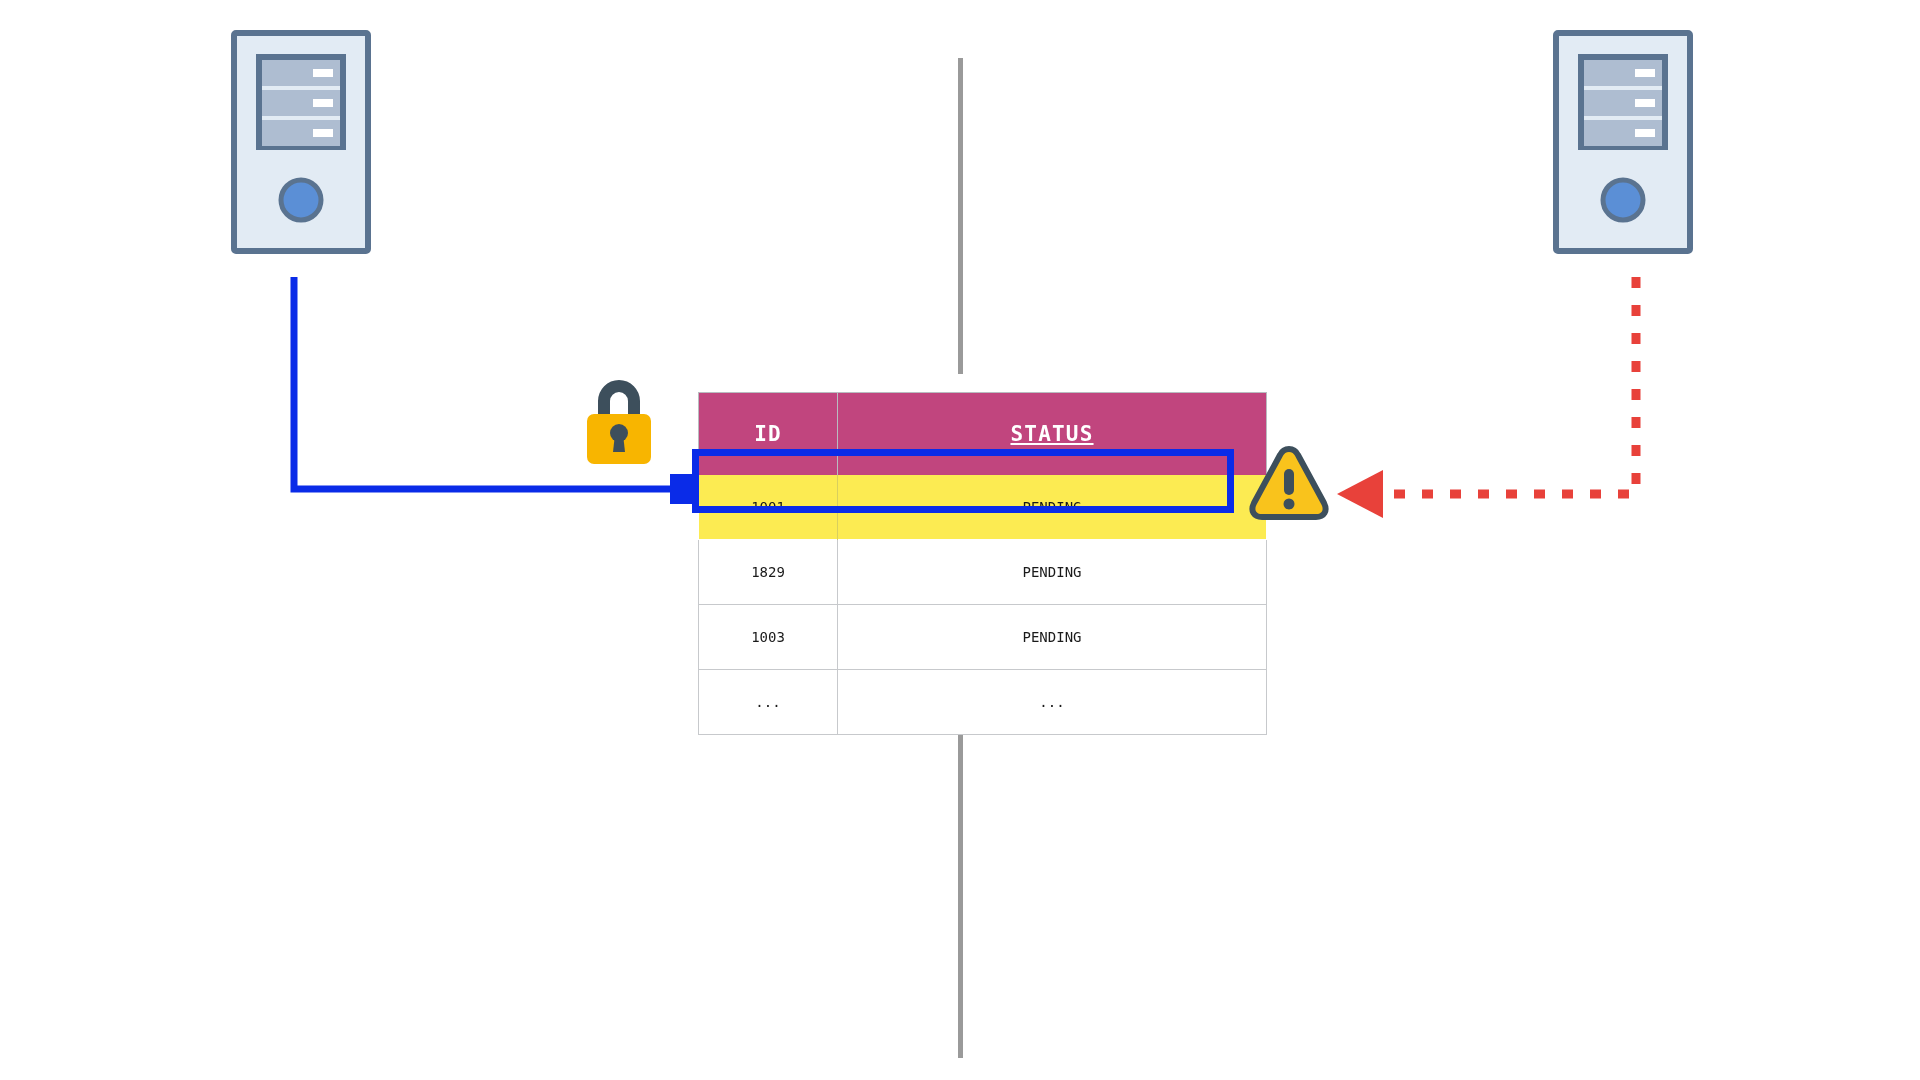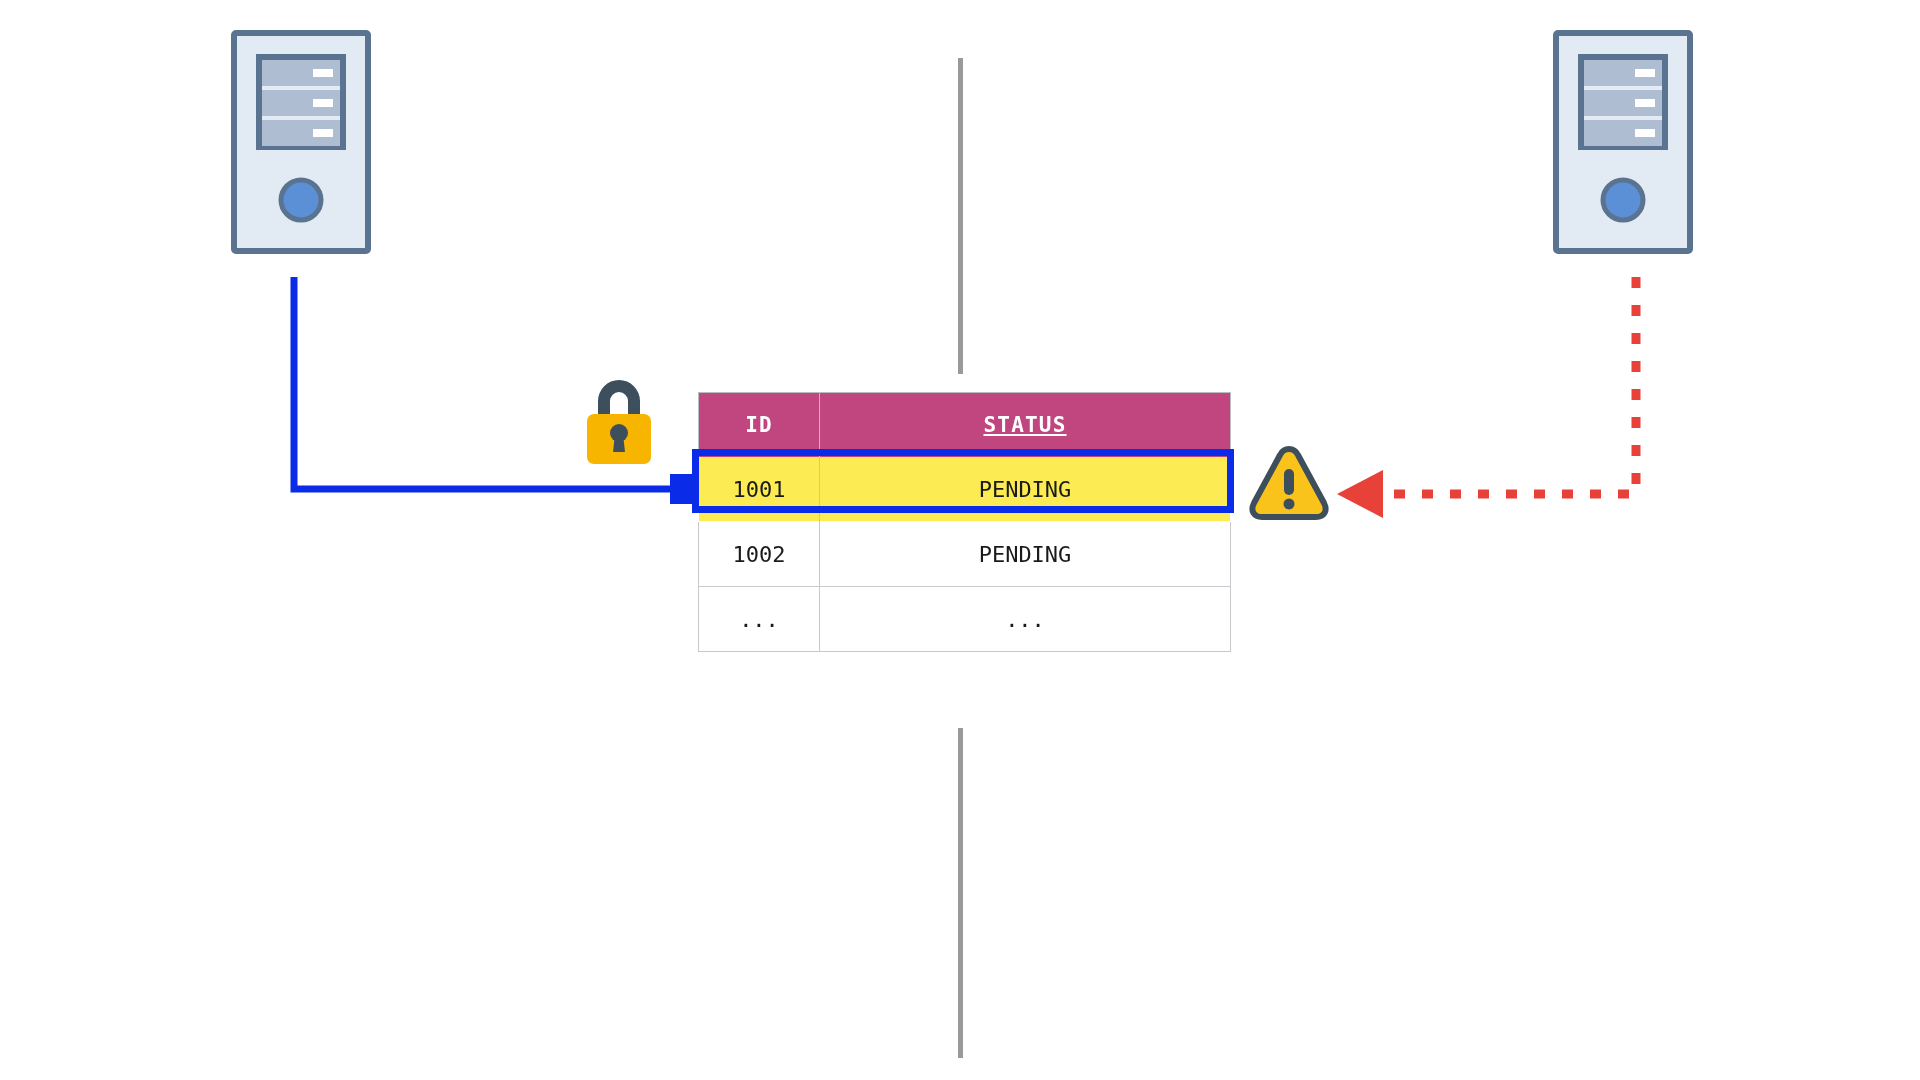--- a/index.html
+++ b/index.html
@@ -40,27 +40,27 @@
     font-family: "DejaVu Sans Mono", monospace;
     font-size: 21px;
     font-weight: bold;
     letter-spacing: 1.2px;
     color: #ffffff;
     background: #c1457e;
     border: 1px solid #b9bcc0;
     border-bottom: none;
     text-align: center;
     vertical-align: middle;
-    padding: 0;
+    padding: 9px;
     margin-top: 26px;
   }
   #txn-table td {
     height: 64px;
     font-family: "DejaVu Sans Mono", monospace;
-    font-size: 22px;
+    font-size: 14px;
     color: #1a1a1a;
     background: #ffffff;
     border: 1px solid #c7c9cc;
     text-align: center;
     vertical-align: middle;
     padding: 0;
   }
   #txn-table tr.row-highlight td {
     background: #fceb52;
     border-color: transparent;
@@ -176,21 +176,25 @@
         <th class="col-id">ID</th>
         <th class="col-stat">STATUS</th>
       </tr>
     </thead>
     <tbody>
       <tr class="row-highlight">
         <td class="cell-id">1001</td>
         <td class="cell-status">PENDING</td>
       </tr>
       <tr>
-        <td class="cell-id">1002</td>
+        <td class="cell-id">1829</td>
+        <td class="cell-status">PENDING</td>
+      </tr>
+      <tr>
+        <td class="cell-id">1003</td>
         <td class="cell-status">PENDING</td>
       </tr>
       <tr>
         <td class="cell-id">...</td>
         <td class="cell-status">...</td>
       </tr>
     </tbody>
   </table>
 
   <div id="row-outline"></div>

